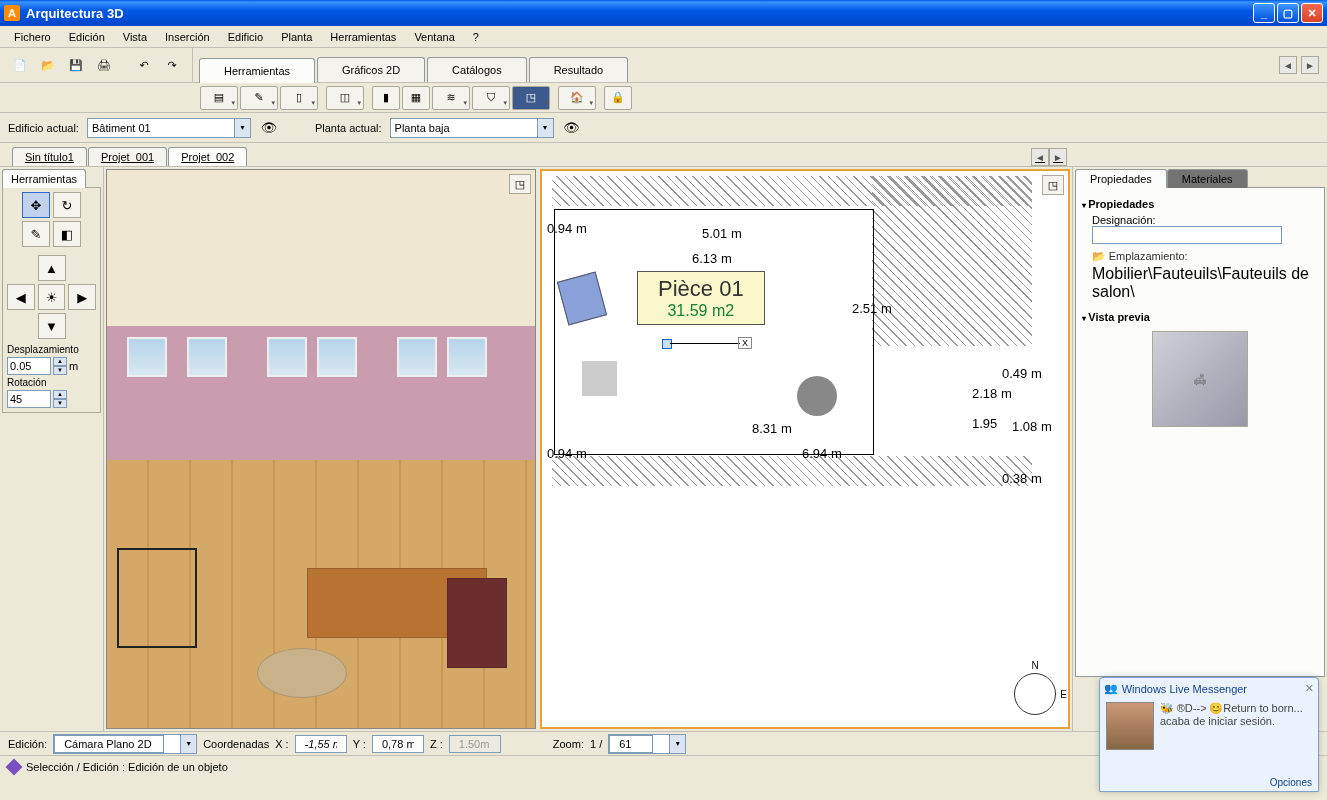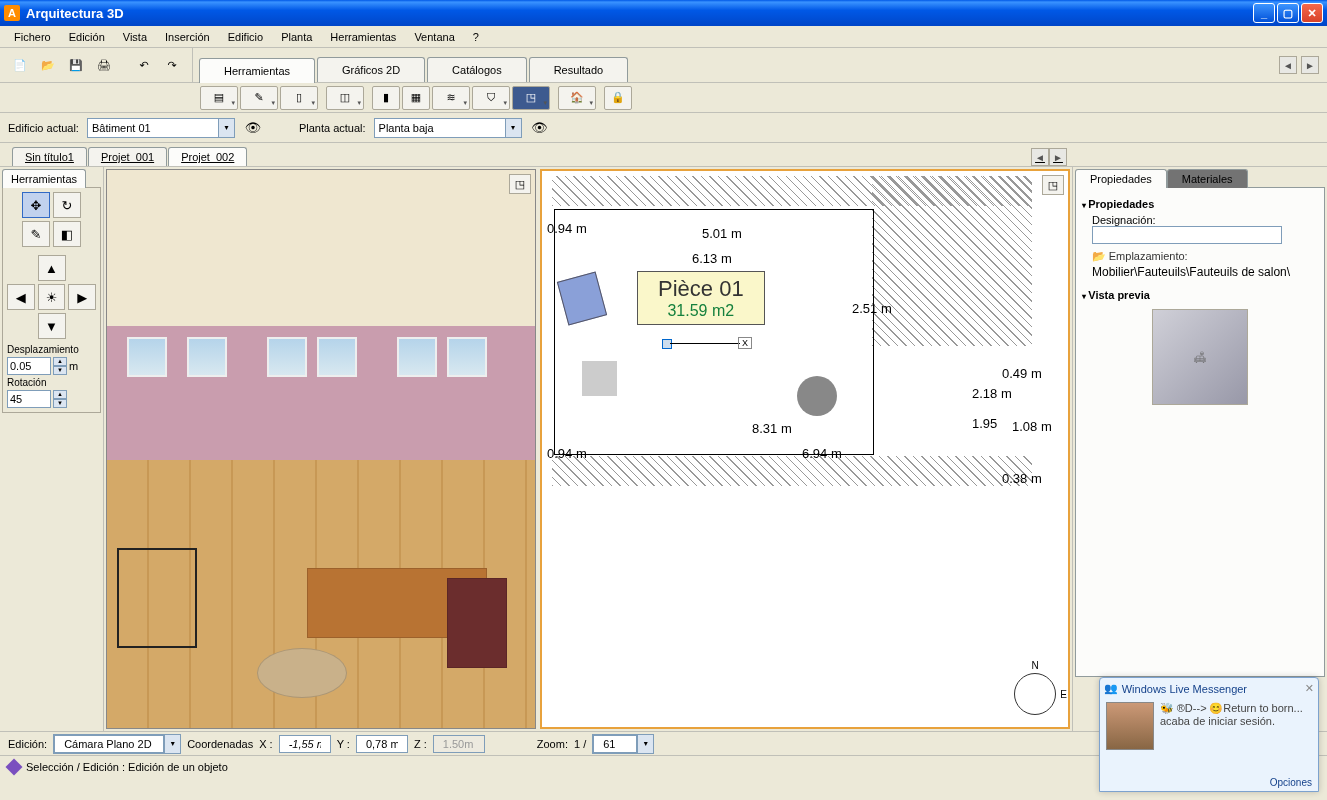--- a/index.html
+++ b/index.html
@@ -31,21 +31,21 @@
 
 .toolbar2 { height:30px; border-bottom:1px solid #c0c0b8; display:flex; align-items:center; padding:0 200px 0 200px; gap:2px;}
 .toolbar2 .iconbtn { border:1px solid #aca899; background:#f4f3ee; width:28px;}
 .toolbar2 .iconbtn.dd { width:38px; position:relative;}
 .toolbar2 .iconbtn.dd::after{content:"▾"; font-size:7px; position:absolute; right:2px; bottom:2px; color:#555;}
 .toolbar2 .sep { width:4px;}
 
 
 .selbar { height:30px; border-bottom:1px solid #c0c0b8; display:flex; align-items:center; padding:0 8px; gap:8px;}
 .selbar label { color:#000;}
-.combo { display:inline-flex; align-items:center; border:1px solid #7f9db9; background:#fff; height:20px;}
+.combo { display:inline-flex; align-items:center; border:1px solid #7f9db9; background:#fff; height:20px;gap:16px;}
 .combo input { border:none; outline:none; padding:0 4px; height:18px;}
 .combo .dd { width:16px; height:18px; background:#dbe5f1; border-left:1px solid #7f9db9; text-align:center; line-height:18px; font-size:8px; cursor:pointer;}
 .eye { width:20px; height:20px; display:inline-flex; align-items:center; justify-content:center; cursor:pointer; font-size:13px;}
 
 
 .doctabs { height:24px; display:flex; align-items:flex-end; padding-left:12px; border-bottom:1px solid #c0c0b8;text-decoration:underline;}
 .doctab { padding:3px 12px; border:1px solid #919b9c; border-bottom:none; background:#f4f3ee; border-radius:3px 3px 0 0; margin-right:1px; cursor:pointer; font-size:11px;}
 .doctab.active { background:#fcfcfa;}
 .doctabs .spacer{flex:1;}
 
@@ -302,21 +302,21 @@
     <div class="rtabs">
       <div class="rtab active">Propiedades</div>
       <div class="rtab">Materiales</div>
     </div>
     <div class="rcontent">
       <h4>Propiedades</h4>
       <div style="padding-left:10px;">
         <div>Designación:</div>
         <input type="text" value="" style="">
         <div class="folder">Emplazamiento:</div>
-        <div style="font-size:12px;">Mobilier\Fauteuils\Fauteuils de salon\</div>
+        <div style="font-size:16px;">Mobilier\Fauteuils\Fauteuils de salon\</div>
       </div>
       <h4 style="margin-top:10px;">Vista previa</h4>
       <div class="preview">🛋</div>
     </div>
   </div>
 </div>
 
 <div class="status1">
   <span>Edición:</span>
   <div class="combo">

